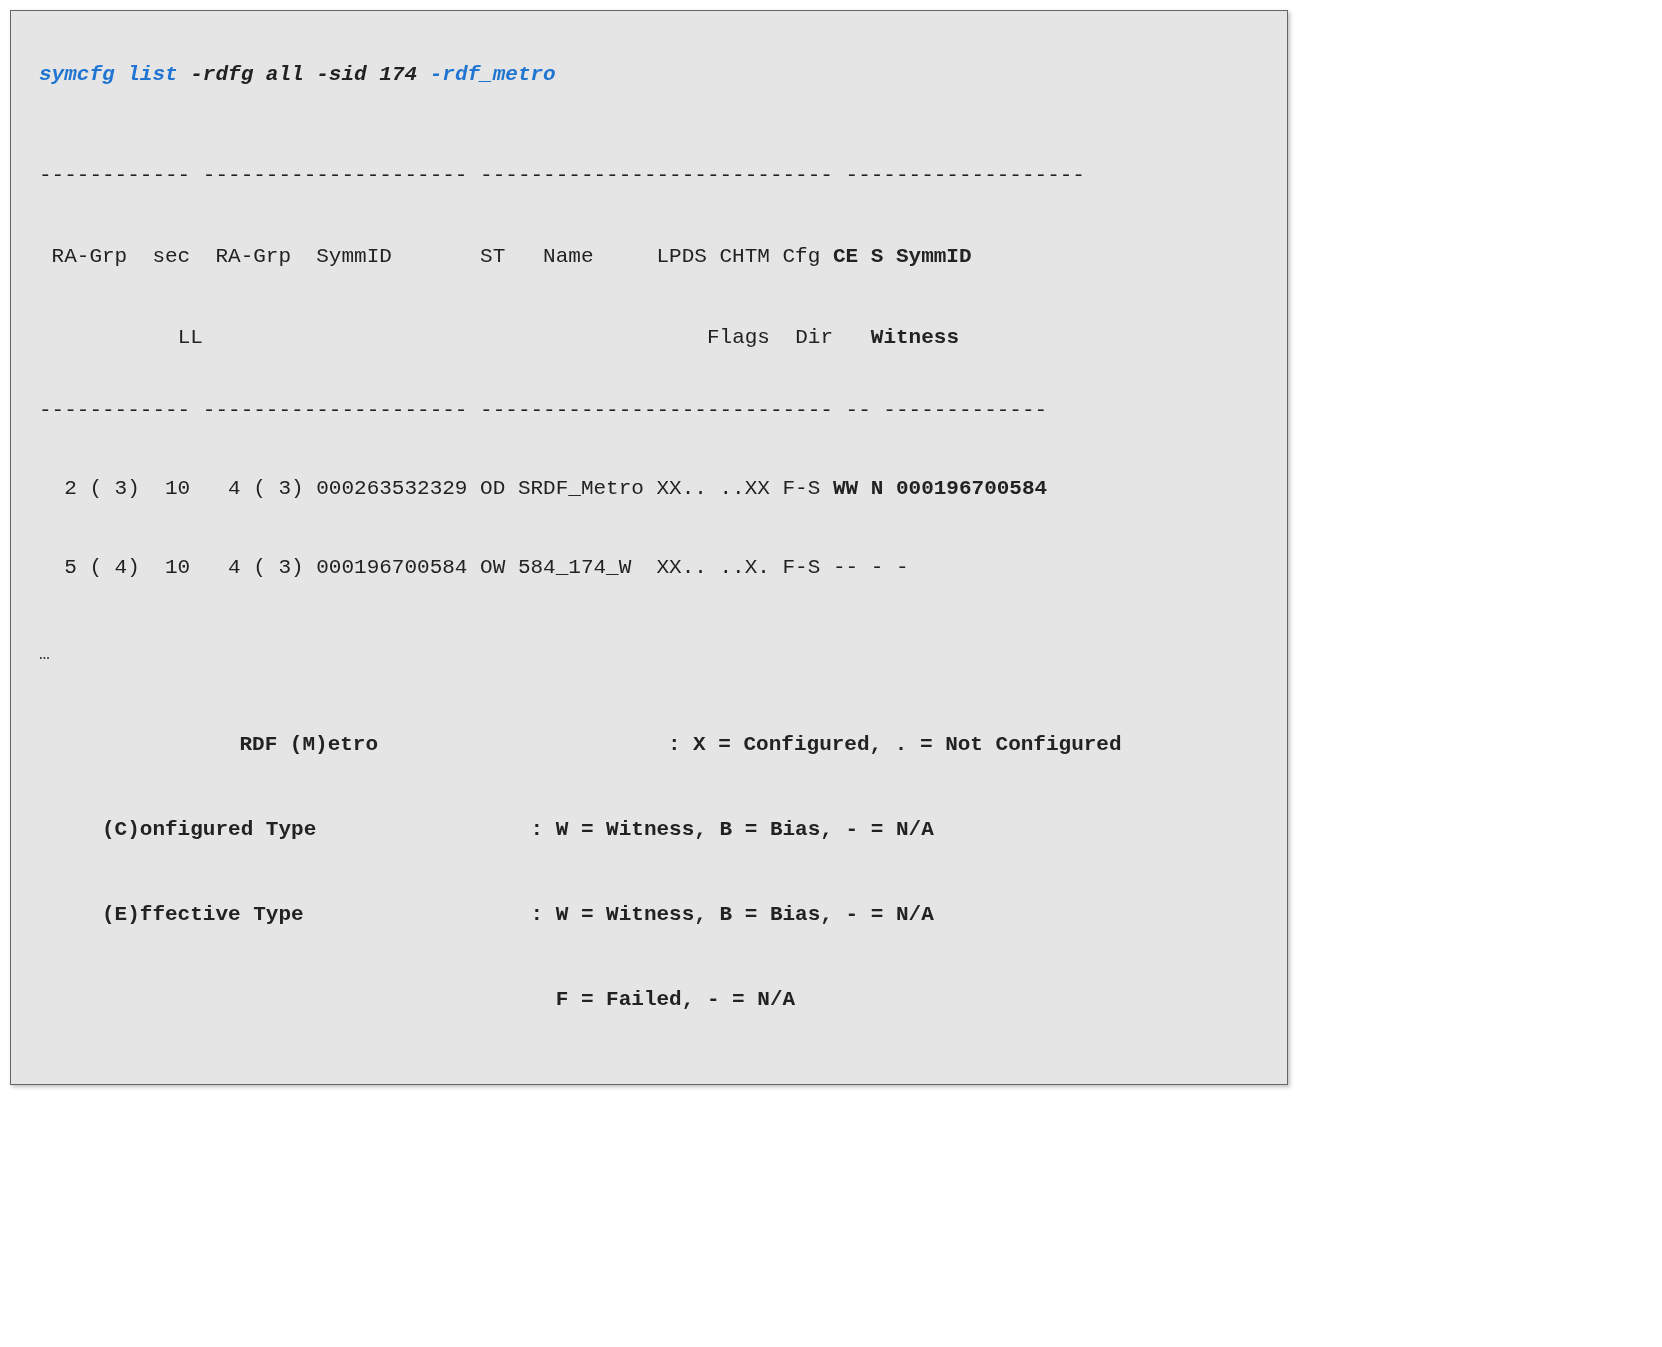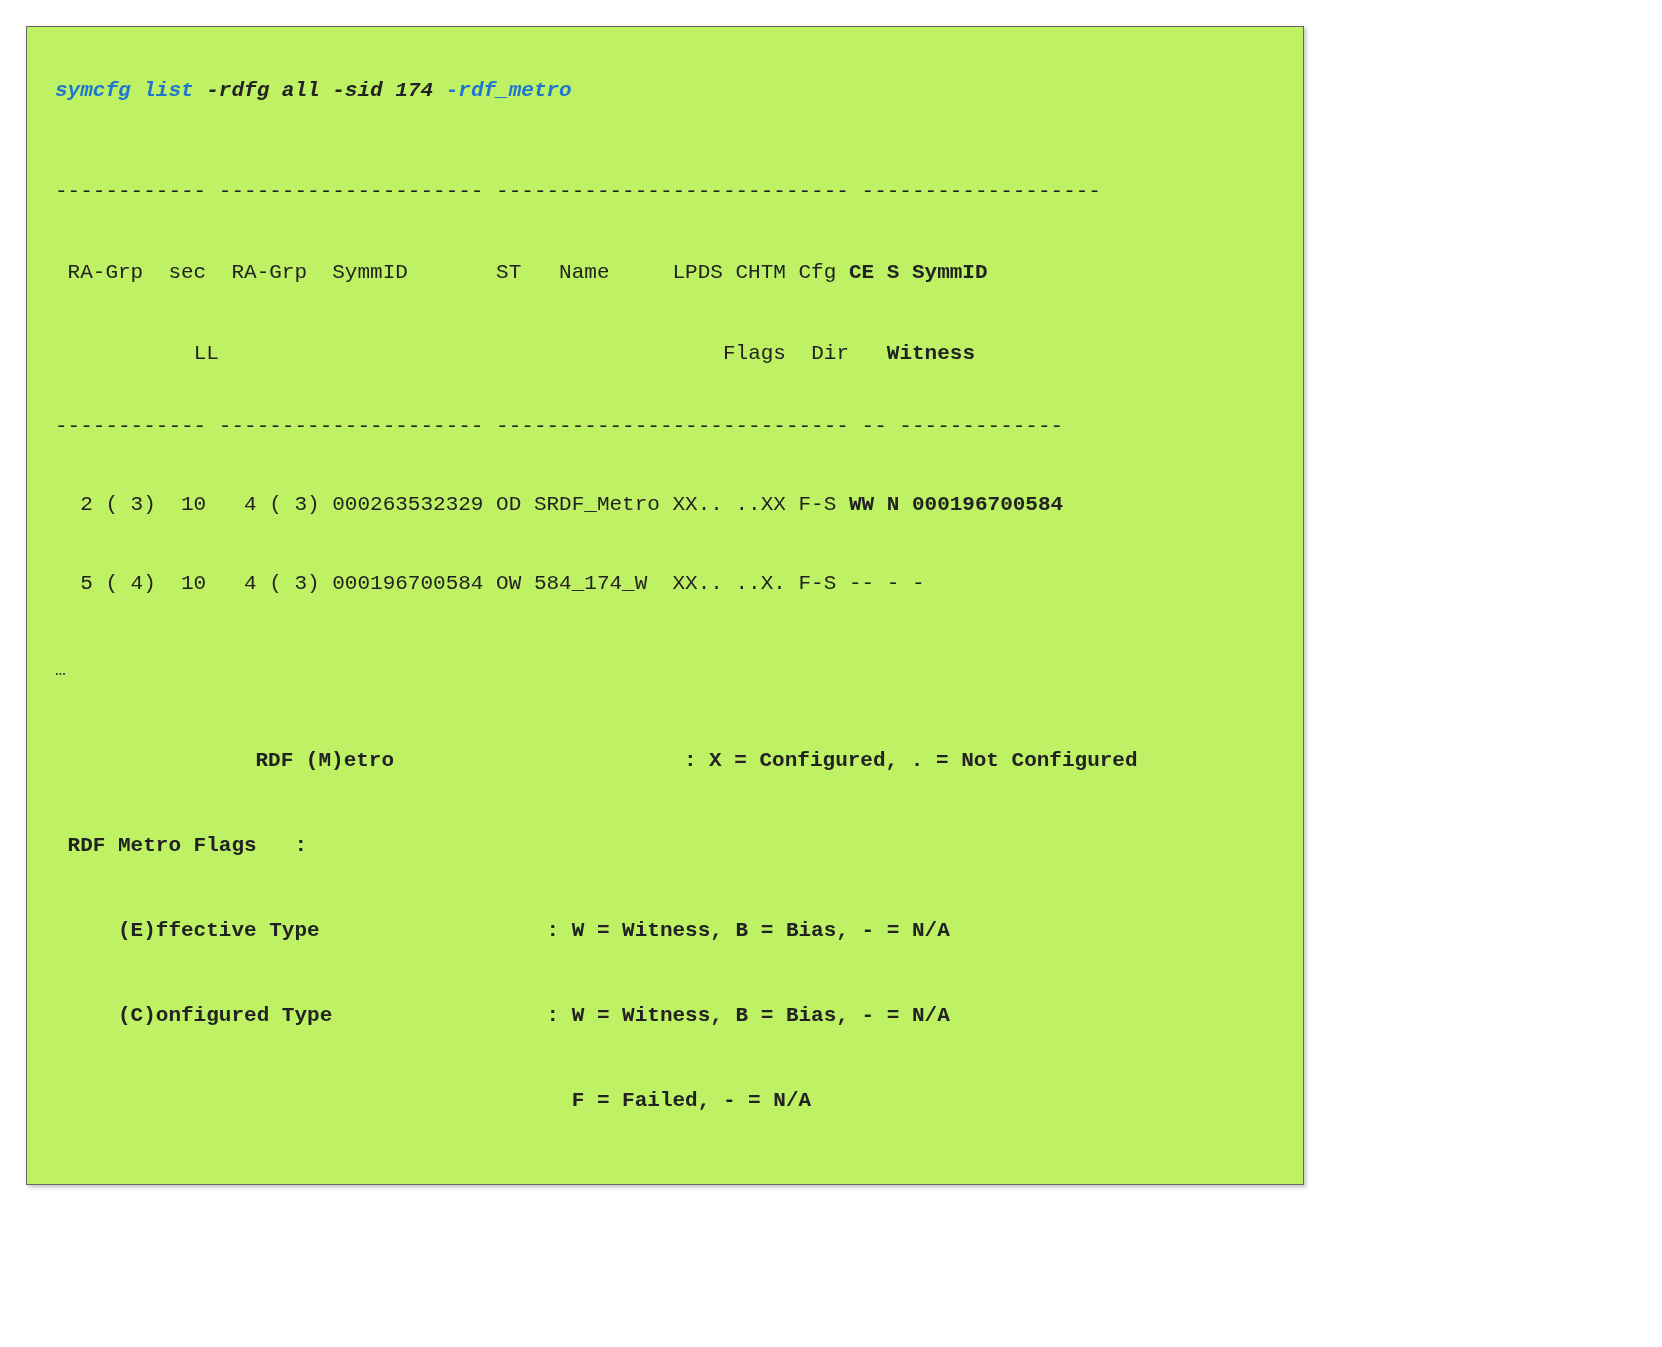--- a/index.html
+++ b/index.html
@@ -3,22 +3,22 @@
 <meta charset="utf-8">
 <style>
   body {
     margin: 0;
     padding: 0;
     background: #fff;
     font-family: "Courier New", Courier, monospace;
   }
   .terminal {
     width: 1220px;
-    margin: 26px;
-    background: #bef264;
+    margin: 10px;
+    background: #e5e5e5;
     border: 1px solid #666;
     box-shadow: 2px 2px 4px rgba(0,0,0,0.25);
     padding: 20px 28px 40px 28px;
     color: #222;
     font-size: 21px;
     line-height: 1.4;
     white-space: pre;
   }
   .cmd-line { margin-bottom: 28px; }
   .cmd-blue-italic { color: #1f75d1; font-style: italic; font-weight: bold; }
@@ -44,17 +44,16 @@
 <div class="terminal">
 <div class="cmd-line"><span class="cmd-blue-italic">symcfg list</span><span class="cmd-bold-italic"> -rdfg all -sid 174 </span><span class="cmd-blue-italic2">-rdf_metro</span></div>
 <div class="row-line">------------ --------------------- ---------------------------- -------------------</div>
 <div class="gap"><span> RA-Grp  sec  RA-Grp  SymmID       ST   Name     LPDS CHTM Cfg </span><span class="bold">CE S SymmID</span></div>
 <div class="gap">           <span>LL</span>                                        <span>Flags</span>  <span>Dir</span>   <span class="bold">Witness</span></div>
 <div class="row-line">------------ --------------------- ---------------------------- -- -------------</div>
 <div class="body-line"><span>  2 ( 3)  10   4 ( 3) 000263532329 OD SRDF_Metro XX.. ..XX F-S </span><span class="bold">WW N 000196700584</span></div>
 <div class="body-line"><span>  5 ( 4)  10   4 ( 3) 000196700584 OW 584_174_W  XX.. ..X. F-S -- - -</span><span class="bold"></span></div>
 <div class="ellipsis faint">…</div>
 <div class="legend-block bold">     RDF (M)etro                       : X = Configured, . = Not Configured</div>
-<div class="legend-line bold"> RDF Metro Flags   :</div>
+<div class="legend-line bold">     (C)onfigured Type                 : W = Witness, B = Bias, - = N/A</div>
 <div class="legend-line bold">     (E)ffective Type                  : W = Witness, B = Bias, - = N/A</div>
-<div class="legend-line bold">     (C)onfigured Type                 : W = Witness, B = Bias, - = N/A</div>
 <div class="legend-line bold">                                         F = Failed, - = N/A</div>
 </div>
 
 </body></html>

